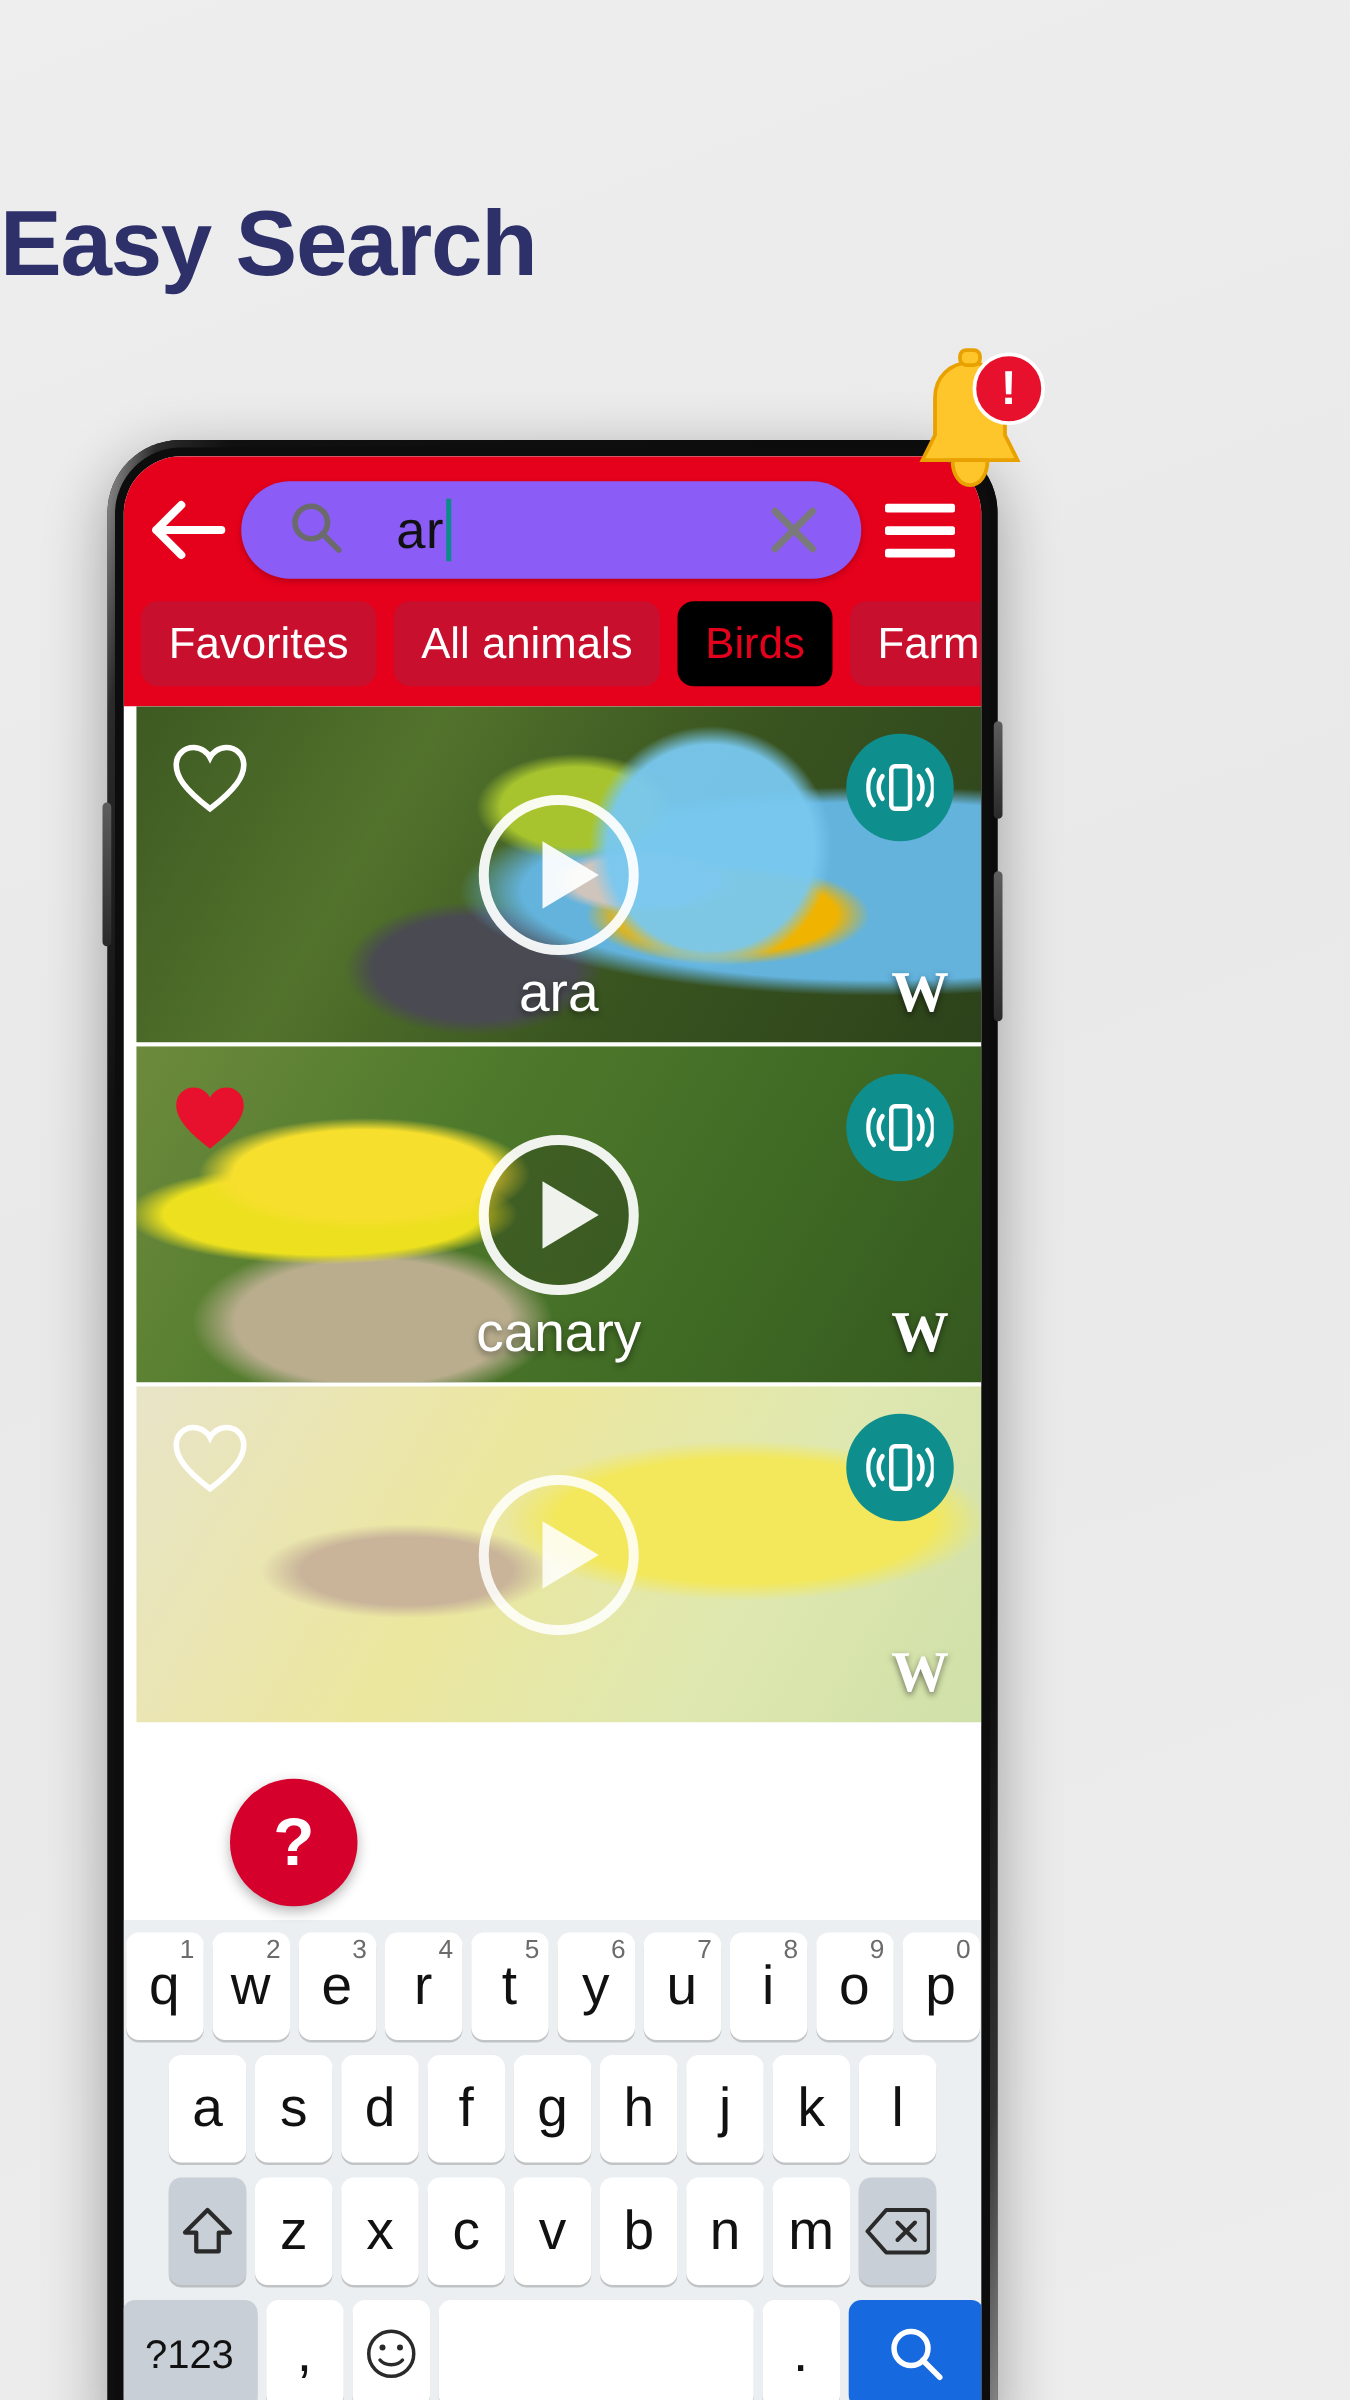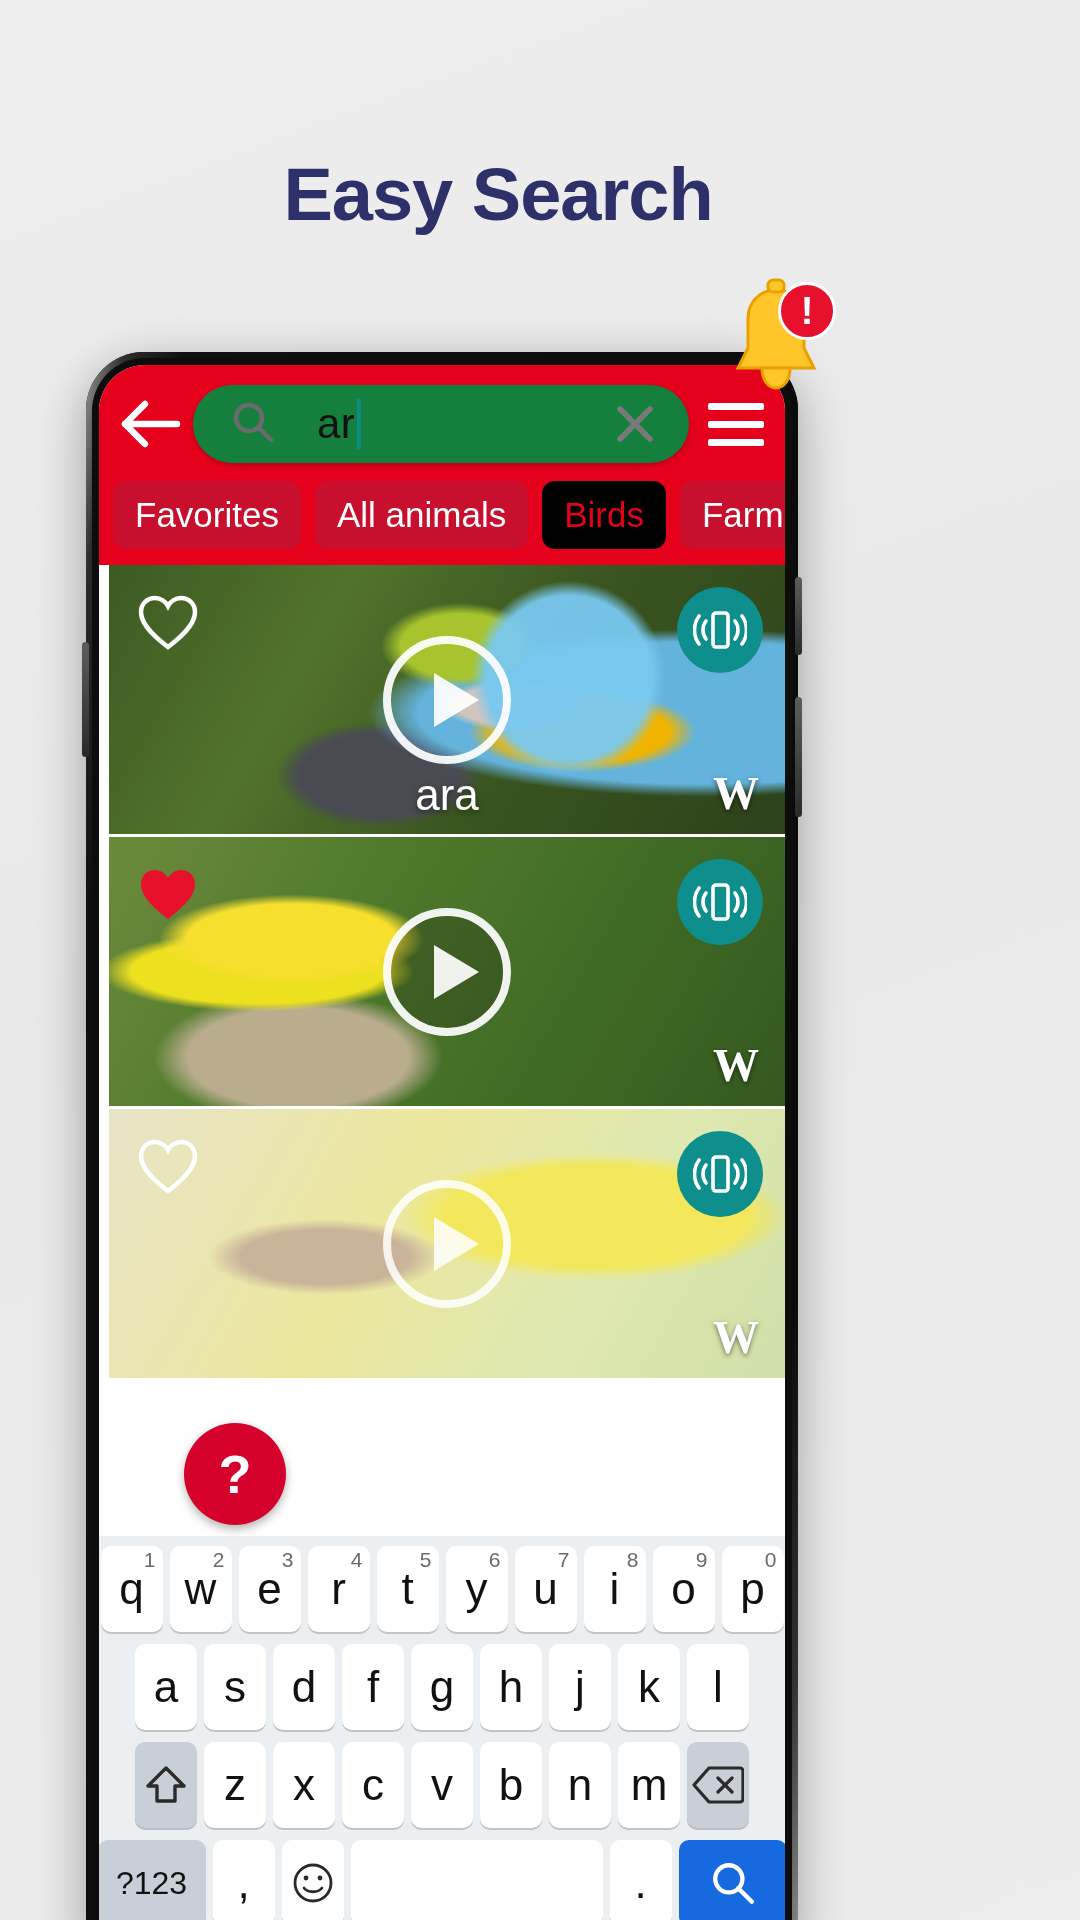--- a/index.html
+++ b/index.html
@@ -8,21 +8,20 @@
     font-family: "Liberation Sans", sans-serif;
     background: linear-gradient(160deg, #eeeeee 0%, #e9e9e9 45%, #ededed 100%);
     position: relative;
     overflow: hidden;
   }
 
   
   .headline {
     position: absolute;
     top: 152px; left: 0; width: 996px;
-    text-align: center;
     font-size: 74px;
     font-weight: bold;
     color: #2e3169;
     letter-spacing: -1px;
   }
 
   
   .phone {
     position: absolute;
     left: 86px; top: 352px;
@@ -68,21 +67,21 @@
     display: flex;
     align-items: center;
     height: 86px;
     padding: 0 10px 0 14px;
     gap: 6px;
   }
   .back-btn { width: 74px; height: 74px; display:flex; align-items:center; justify-content:center; flex:0 0 auto; }
   .search-field {
     flex: 1 1 auto;
     height: 78px;
-    background: #15803d;
+    background: #8b5cf6;
     border-radius: 42px;
     display: flex;
     align-items: center;
     padding: 0 26px 0 38px;
     box-shadow: 0 2px 5px rgba(0,0,0,.22);
   }
   .search-mag { flex:0 0 auto; margin-right: 42px; }
   .search-value {
     flex: 1 1 auto;
     font-size: 42px;
@@ -335,20 +334,21 @@
             <path d="M42 18 C46 23 46 31 42 36" fill="none" stroke="#fff" stroke-width="3.6" stroke-linecap="round"></path>
             <path d="M49 13 C55 21 55 33 49 41" fill="none" stroke="#fff" stroke-width="3.6" stroke-linecap="round"></path>
           </svg>
         </span>
         <span class="play">
           <svg width="134" height="134" viewBox="0 0 134 134">
             <circle cx="67" cy="67" r="60" fill="rgba(40,50,25,.35)" stroke="#fff" stroke-width="8" opacity="0.92"></circle>
             <path d="M54 40 L99 67 L54 94 Z" fill="#fff" opacity="0.92"></path>
           </svg>
         </span>
+        <div class="card-label">canary</div>
         <div class="wiki">W</div>
       </div>
 
       <div class="card">
         <div class="card-bg bg-sparrow"></div>
         <span class="heart">
           <svg width="62" height="62" viewBox="0 0 62 62">
             <path d="M31 54 C10 38 4 28 4 19 C4 11 10 5 18 5 C24 5 29 9 31 13 C33 9 38 5 44 5 C52 5 58 11 58 19 C58 28 52 38 31 54 Z" fill="none" stroke="#fff" stroke-width="4.5"></path>
           </svg>
         </span>

